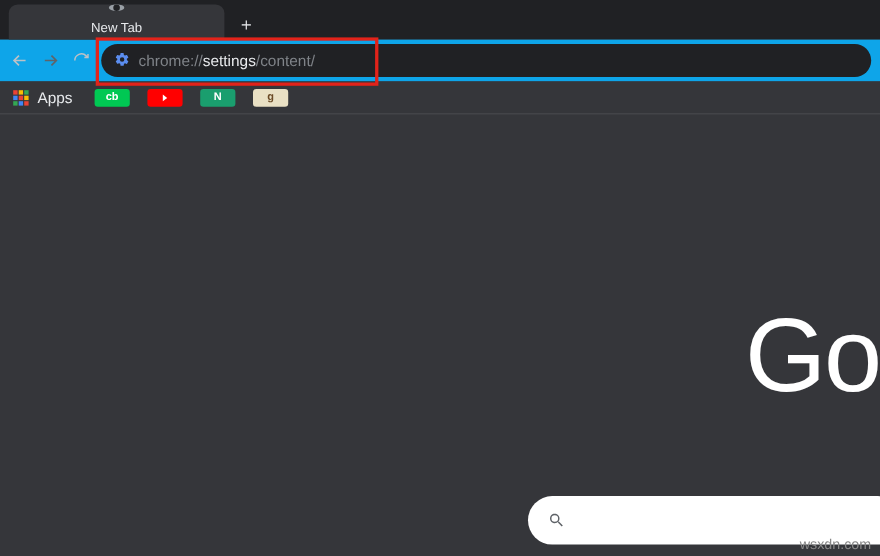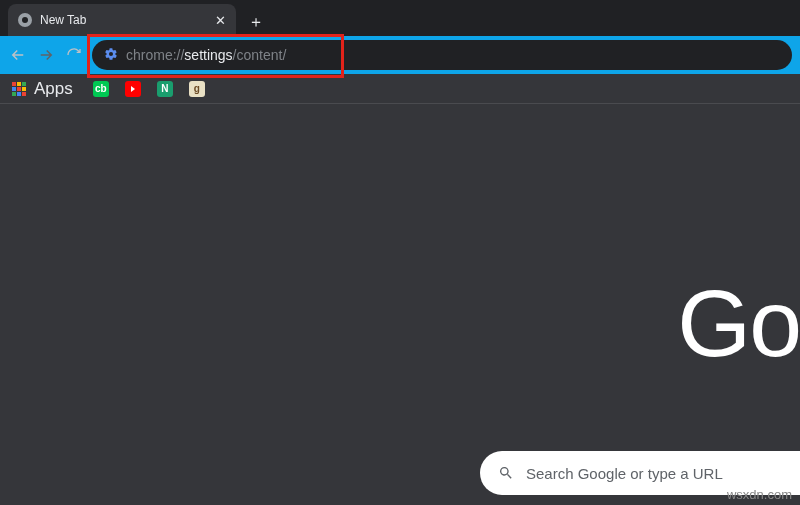--- a/index.html
+++ b/index.html
@@ -1,46 +1,46 @@
 <!DOCTYPE html>
 <html><head>
 <meta charset="utf-8">
 <style>
 * { margin: 0; padding: 0; box-sizing: border-box; font-family: Arial, sans-serif; }
 body { width: 800px; height: 505px; background: #35363a; overflow: hidden; position: relative; }
 
 
 .tab-strip { height: 36px; background: #202124; display: flex; align-items: flex-end; padding-left: 8px; }
-.tab { height: 32px; width: 228px; background: #35363a; border-radius: 8px 8px 0 0; display: flex; align-items: center; padding: 0 10px; gap: 8px; color: #e8eaed; font-size: 12px; }
+.tab { height: 32px; width: 196px; background: #35363a; border-radius: 8px 8px 0 0; display: flex; align-items: center; padding: 0 10px; gap: 8px; color: #e8eaed; font-size: 12px; flex-direction: column; }
 .tab .chrome-logo { width: 14px; height: 14px; border-radius: 50%; background: #9aa0a6; position: relative; display: flex; align-items: center; justify-content: center; }
 .tab .chrome-logo::after { content:""; width:6px; height:6px; border-radius:50%; background:#202124; }
 .tab .close-x { margin-left: auto; color: #e8eaed; font-size: 13px; cursor: pointer; }
 .new-tab-btn { width: 28px; height: 28px; display:flex; align-items:center; justify-content:center; color:#e8eaed; font-size: 16px; margin-left: 6px; cursor:pointer; border-radius:50%; }
 
 
 .toolbar { height: 38px; background: #0ea5e9; display: flex; align-items: center; padding: 0 8px; gap: 8px; }
 .nav-icon { width: 20px; height:20px; color:#bdc1c6; cursor:pointer; display:flex; align-items:center; justify-content:center; }
 .nav-icon.dis { color:#5f6368; }
 .omnibox-wrap { position: relative; flex:1; height: 30px; }
 .omnibox { width: 100%; height: 100%; background: #202124; border-radius: 15px; display:flex; align-items:center; padding: 0 12px; gap: 8px; color:#bdc1c6; font-size: 14px; }
 .gear-icon svg { width:14px; height:14px; }
 .addr-dim { color:#7f8388; }
 .addr-hl { color:#e8eaed; }
 .highlight-box { position:absolute; border: 3px solid #e2231a; pointer-events:none; }
 #hl1 { top: -6px; left: -5px; width: 257px; height: 44px; }
 
 
 .bookbar { height: 30px; background: #35363a; display:flex; align-items:center; padding: 0 12px; gap: 20px; border-bottom: 1px solid #4a4b4f; }
-.apps-btn { display:flex; align-items:center; gap:8px; color:#e8eaed; font-size:17px; cursor:pointer; }
+.apps-btn { display:flex; align-items:center; gap:8px; color:#e8eaed; font-size:14px; cursor:pointer; }
 .grid9 { width:14px; height:14px; display:grid; grid-template-columns:repeat(3,1fr); grid-template-rows:repeat(3,1fr); gap:1px; }
 .grid9 span:nth-child(1){background:#ea4335;} .grid9 span:nth-child(2){background:#fbbc04;} .grid9 span:nth-child(3){background:#34a853;}
 .grid9 span:nth-child(4){background:#4285f4;} .grid9 span:nth-child(5){background:#ea4335;} .grid9 span:nth-child(6){background:#fbbc04;}
 .grid9 span:nth-child(7){background:#34a853;} .grid9 span:nth-child(8){background:#4285f4;} .grid9 span:nth-child(9){background:#ea4335;}
 .bm-icons { display:flex; gap:16px; align-items:center; }
-.bm { width:16px; height:16px; border-radius:3px; cursor:pointer; display:flex; align-items:center; justify-content:center; font-size:10px; font-weight:bold; color:#fff; }
+.bm { width:32px; height:16px; border-radius:3px; cursor:pointer; display:flex; align-items:center; justify-content:center; font-size:10px; font-weight:bold; color:#fff; }
 .bm.cb { background:#00c853; }
 .bm.yt { background:#ff0000; position:relative; }
 .bm.yt::after { content:""; border-left:4px solid #fff; border-top:3px solid transparent; border-bottom:3px solid transparent; }
 .bm.ev { background:#1a9e6e; }
 .bm.gr { background:#e9e0c4; color:#6b4a25; }
 
 
 .content { position:absolute; top:104px; left:0; right:0; bottom:0; }
 .google-logo { position:absolute; right:0; top:165px; color:#fff; font-size:95px; font-family: "Product Sans", Arial, sans-serif; letter-spacing:-2px; white-space:nowrap; }
 .search-pill { position:absolute; bottom:10px; right:-20px; width:340px; height:44px; background:#fff; border-radius:22px; display:flex; align-items:center; padding:0 18px; gap:12px; color:#5f6368; font-size:15px; }
@@ -113,17 +113,16 @@
     <div class="bm gr">g</div>
   </div>
 </div>
 
 <div class="content">
   <div class="google-logo">Go</div>
   <div class="search-pill">
     <svg viewBox="0 0 24 24">
         <path d="M15.5 14h-.8l-.3-.3a6.5 6.5 0 1 0-.7.7l.3.3v.8l5 5 1.5-1.5-5-5zm-6 0A4.5 4.5 0 1 1 14 9.5 4.5 4.5 0 0 1 9.5 14z"></path>
       </svg>
-    <span>Search Google or type a URL</span>
   </div>
 </div>
 
 <div class="watermark">wsxdn.com</div>
 
 </body></html>

